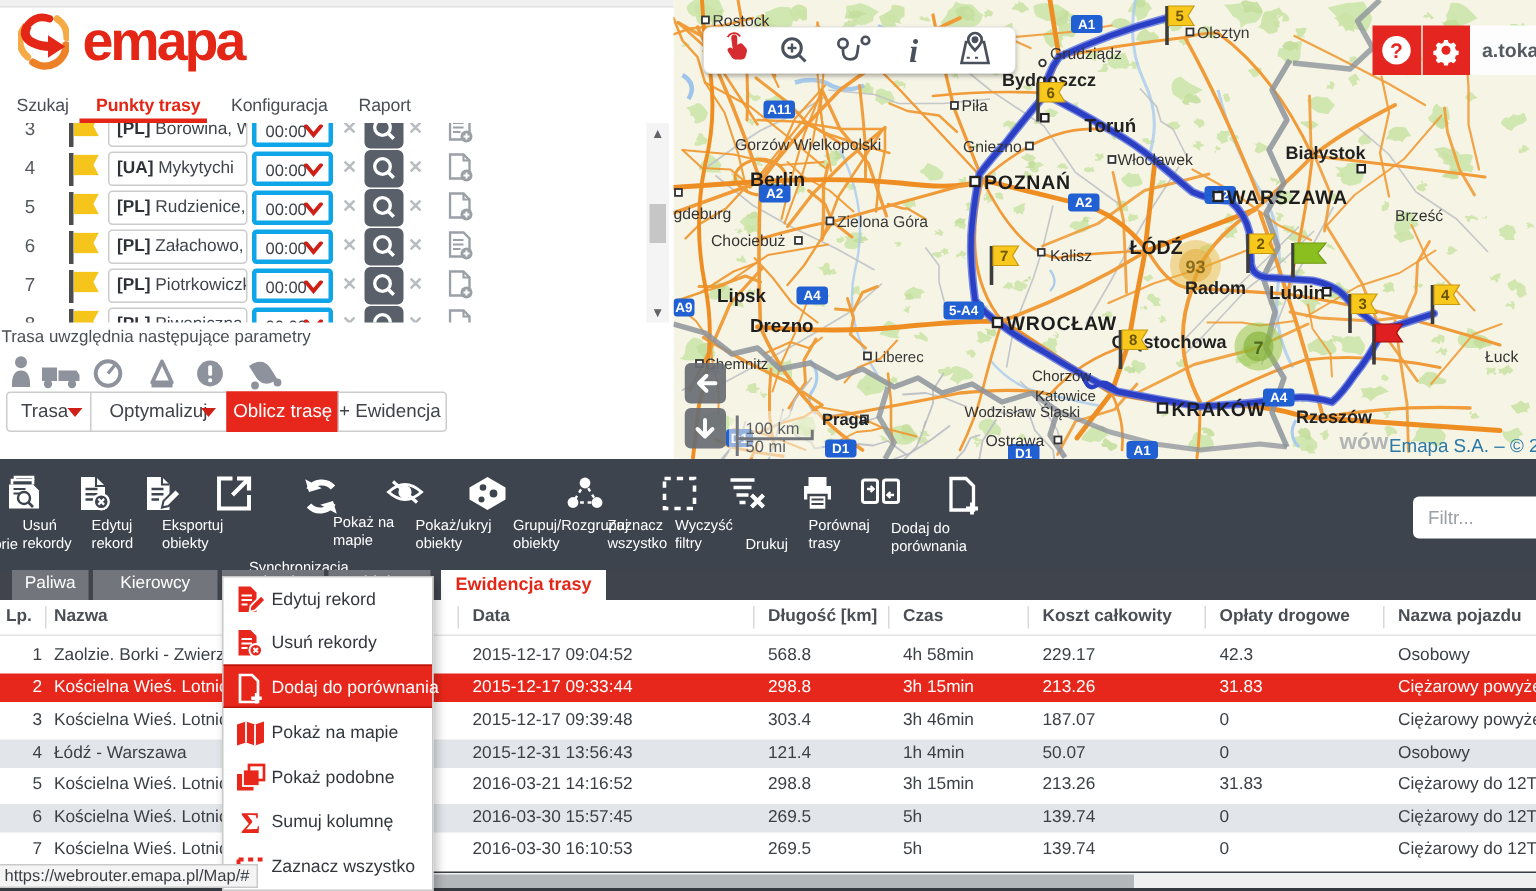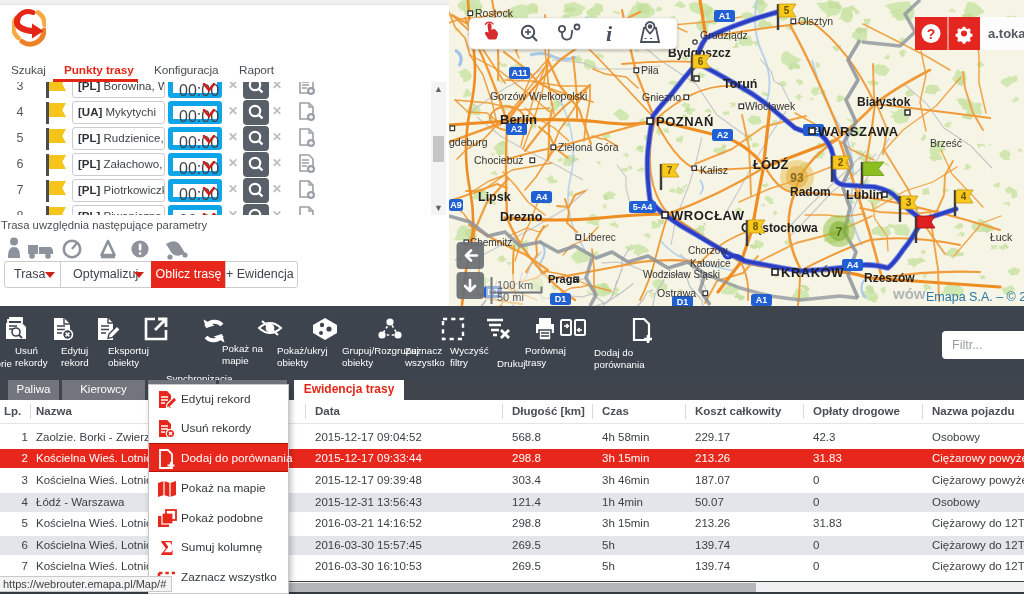--- a/index.html
+++ b/index.html
@@ -22,21 +22,21 @@
 #nav-underline{position:absolute;left:53px;top:18px;width:85px;height:2.5px;background:#e42617}
 
 
 #ptlist{position:absolute;left:0;top:82px;width:449px;height:133px;overflow:hidden}
 .ptrow{position:absolute;left:0;width:430px;height:26px}
 .ptrow .num{position:absolute;left:8px;top:5px;width:24px;text-align:center;font-size:12.5px;color:#55595f}
 .ptrow .pole{position:absolute;left:46px;top:2px;width:3px;height:22px;background:#4c4c4c}
 .ptrow .flag{position:absolute;left:49px;top:3px;width:17px;height:14px;background:#f6c51c;clip-path:polygon(0 0,100% 0,78% 50%,100% 100%,0 100%)}
 .ptrow .namebox{position:absolute;left:72px;top:1px;width:93px;height:23px;border:1px solid #ccc;border-radius:3px;background:#fff;font-size:11.5px;color:#3f434a;line-height:21px;padding-left:5px;white-space:nowrap;overflow:hidden}
 .ptrow .namebox b{font-weight:bold;color:#2e3238}
-.ptrow .timebox{position:absolute;left:168px;top:1px;width:54px;height:23px;border:5px solid #0ea5e9;border-radius:3px;background:#fff;font-size:16px;color:#3f434a;line-height:21px;padding-left:6px}
+.ptrow .timebox{position:absolute;left:168px;top:1px;width:54px;height:23px;border:3px solid #0ea5e9;border-radius:3px;background:#fff;font-size:11px;color:#3f434a;line-height:21px;padding-left:6px}
 
 .ptrow .x1{position:absolute;left:228px;top:4px;font-size:12px;color:#b9bcc0;font-weight:bold}
 .ptrow .mag{position:absolute;left:243px;top:0px;width:26px;height:25px;background:#596069;border-radius:4px}
 .ptrow .x2{position:absolute;left:272px;top:4px;font-size:12px;color:#b9bcc0;font-weight:bold}
 .ptrow .doc{position:absolute;left:299px;top:2px}
 
 
 #vscroll{position:absolute;left:431px;top:82px;width:15px;height:133px;background:#f4f4f4}
 #vscroll .arr{position:absolute;left:0;width:15px;height:14px;color:#606468;font-size:9px;text-align:center;line-height:14px}
 #vscroll .thumb{position:absolute;left:2px;top:54px;width:11px;height:26px;background:#c6c6c6}
@@ -100,20 +100,21 @@
   <div id="topstrip"></div>
 
   <svg id="logo" width="34" height="40" viewBox="0 0 34 40">
     <path d="M26 4.5 A14 14 0 0 1 32.5 17" stroke="#f5ab45" stroke-width="4.6" fill="none" stroke-linecap="round"></path>
     <path d="M32 22 A14 14 0 0 1 10 33.5" stroke="#ed8127" stroke-width="5" fill="none" stroke-linecap="round"></path>
     <path d="M6.5 30 A14 14 0 0 1 4.5 10" stroke="#f5ab45" stroke-width="4.6" fill="none" stroke-linecap="round"></path>
     <path d="M7 8 q6 -6.5 14 -3.5" stroke="#e42617" stroke-width="5" fill="none" stroke-linecap="round"></path>
     <path d="M6.5 9 q-4.5 7.5 3.5 11.5 q5 2.5 12 2.5" stroke="#e42617" stroke-width="6" fill="none"></path>
     <path d="M20 15.5 l11.5 7.5 l-11.5 7.5 z" fill="#e42617"></path>
   </svg>
+  <div id="logotext">emapa</div>
   <div id="navtabs">
     <span id="nav-szukaj">Szukaj</span>
     <span id="nav-punkty">Punkty trasy</span>
     <span id="nav-konf">Konfiguracja</span>
     <span id="nav-raport">Raport</span>
     <div id="nav-underline"></div>
   </div>
   <div id="ptlist">
         <div class="ptrow" style="top:-8px">
 <div class="num">3</div>
@@ -1031,21 +1032,21 @@
       </div>
 <div class="titem" style="left:497px;width:96px">
         <svg width="26" height="26" viewBox="0 0 26 26">
 <path d="M7 2 h12 v6 h-12 z" fill="#fff"></path>
 <path d="M4 8 h18 v9 h-18 z" fill="#fff"></path>
 <path d="M7 14 h12 v10 h-12 z" fill="#fff" stroke="#3e444e" stroke-width="1.6"></path>
 <path d="M9 17 h8 M9 20 h8" stroke="#3e444e" stroke-width="1.4"></path>
 </svg>
         <div class="lbl" style="margin-top:16px">Drukuj</div>
       </div>
-<div class="titem" style="left:525px;width:96px">
+<div class="titem" style="left:539px;width:96px">
         <svg width="30" height="26" viewBox="0 0 30 26">
           <g stroke="#fff" fill="none" stroke-width="2">
 <rect x="3" y="4" width="10" height="15" rx="1.5"></rect>
 <rect x="17" y="4" width="10" height="15" rx="1.5"></rect>
 <path d="M6 10 l4 0 m-1.6 -2 l2 2 l-2 2" stroke-width="1.6"></path>
 <path d="M24 14 l-4 0 m1.6 -2 l-2 2 l2 2" stroke-width="1.6"></path>
 </g>
         </svg>
         <div class="lbl">Porównaj
 trasy</div>

